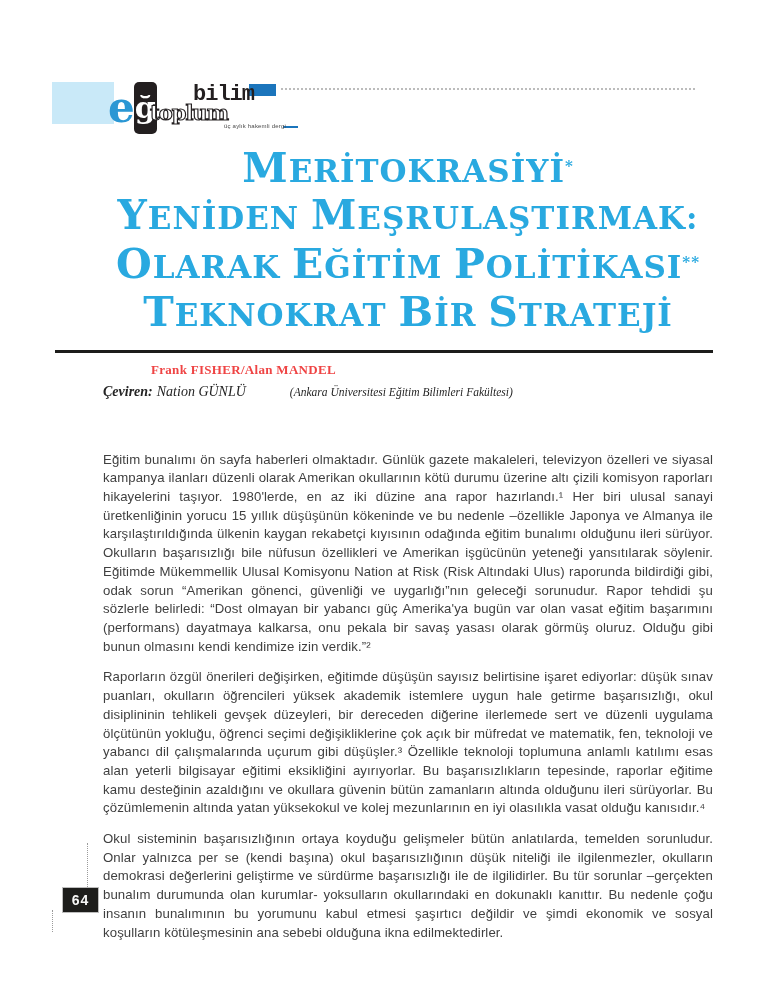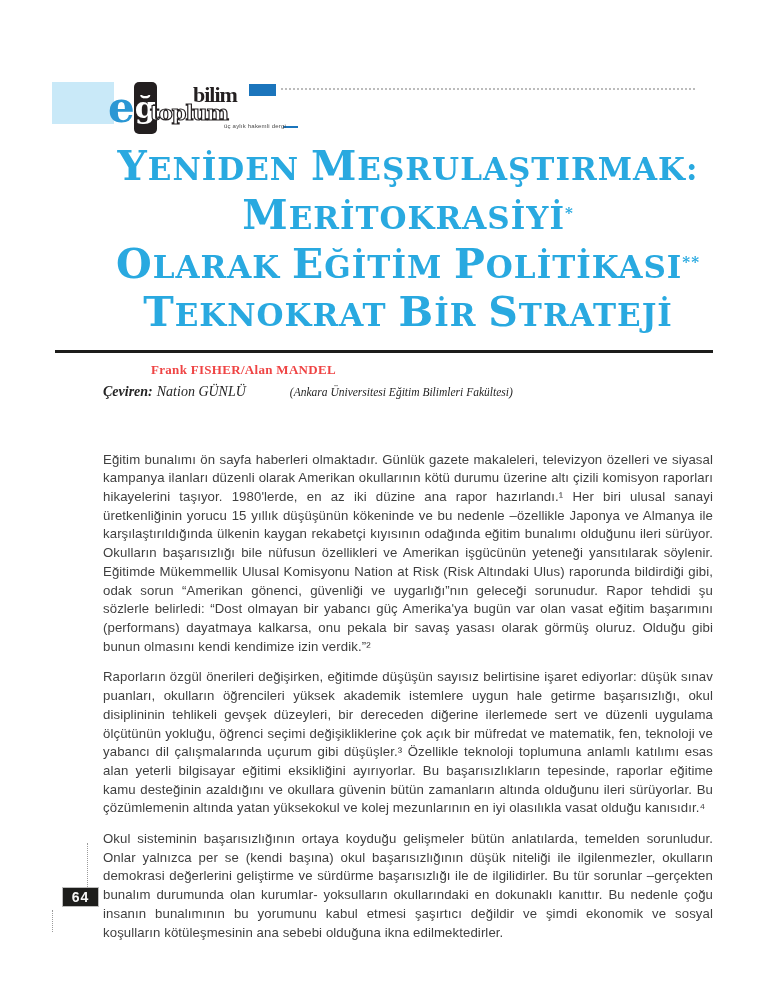--- a/index.html
+++ b/index.html
@@ -32,21 +32,21 @@
     display:inline-flex;align-items:center;justify-content:center;
     width:23px;height:52px;margin:0 1px;
     background:#231f20;border-radius:5px;
   }
   .logo-g{
     font-family:"DejaVu Serif","Liberation Serif",serif;
     font-weight:700;color:#ffffff;font-size:30px;line-height:30px;
   }
   .logo-bilim{
     position:absolute;left:193px;top:84px;z-index:3;
-    font-family:Liberation Serif, serif;
+    font-family:Liberation Mono, monospace;
     font-weight:700;color:#231f20;font-size:22px;line-height:22px;letter-spacing:-1px;
   }
   .bilim-bar{position:absolute;left:249px;top:84px;width:27px;height:12px;background:var(--logo-bar-blue);}
   .masthead-dots{position:absolute;left:281px;top:88px;width:414px;height:0;border-top:2px dotted #bcbcbc;}
   .logo-toplum{
     position:absolute;left:150px;top:102px;z-index:4;
     font-family:"DejaVu Serif","Liberation Serif",serif;
     font-weight:700;font-size:21px;line-height:21px;letter-spacing:-1px;
     color:#ffffff;-webkit-text-stroke:1.2px #231f20;
   }
@@ -81,21 +81,21 @@
   .tr-aff{font-size:11.5px;margin-left:40px;}
   .body{margin-top:51px;}
   .body-para{
     font-size:13.2px;line-height:18.7px;color:var(--body-text);
     text-align:justify;letter-spacing:0.1px;margin-bottom:12px;
   }
 
   
   .dotv1{position:absolute;left:87px;top:843px;height:44px;width:0;border-left:1px dotted #9a9a9a;}
   .page-badge{
-    position:absolute;left:62px;top:887px;width:37px;height:20px;
+    position:absolute;left:62px;top:887px;width:37px;height:26px;
     background:var(--ink);color:#f7f7f7;border:1px solid #bdbdbd;
     display:flex;align-items:center;justify-content:center;
     font-weight:700;font-size:14px;letter-spacing:1px;
   }
   .dotv2{position:absolute;left:52px;top:910px;height:22px;width:0;border-left:1px dotted #9a9a9a;}
 </style>
 </head>
 <body>
 
 <div class="page">
@@ -111,22 +111,22 @@
     <div class="logo-bilim">bilim</div>
     <div class="bilim-bar"></div>
     <div class="masthead-dots"></div>
     <div class="logo-toplum">toplum</div>
     <div class="logo-tagline">üç aylık hakemli dergi</div>
     <div class="tagline-dash"></div>
   </header>
 
   <main class="content">
     <h1 class="title">
+        <div class="title-line"><span class="ti">M</span>ERİTOKRASİYİ<sup class="tsup">*</sup></div>
         <div class="title-line"><span class="ti">Y</span>ENİDEN <span class="ti">M</span>EŞRULAŞTIRMAK:</div>
-        <div class="title-line"><span class="ti">M</span>ERİTOKRASİYİ<sup class="tsup">*</sup></div>
         <div class="title-line"><span class="ti">O</span>LARAK <span class="ti">E</span>ĞİTİM <span class="ti">P</span>OLİTİKASI<sup class="tsup">**</sup></div>
         <div class="title-line"><span class="ti">T</span>EKNOKRAT <span class="ti">B</span>İR <span class="ti">S</span>TRATEJİ</div>
       </h1>
     <div class="rule"></div>
     <div class="authors">Frank FISHER/Alan MANDEL</div>
     <div class="translator">
       <span class="tr-label">Çeviren:</span>
       <span class="tr-name">Nation GÜNLÜ</span>
       <span class="tr-aff">(Ankara Üniversitesi  Eğitim Bilimleri Fakültesi)</span>
     </div>

